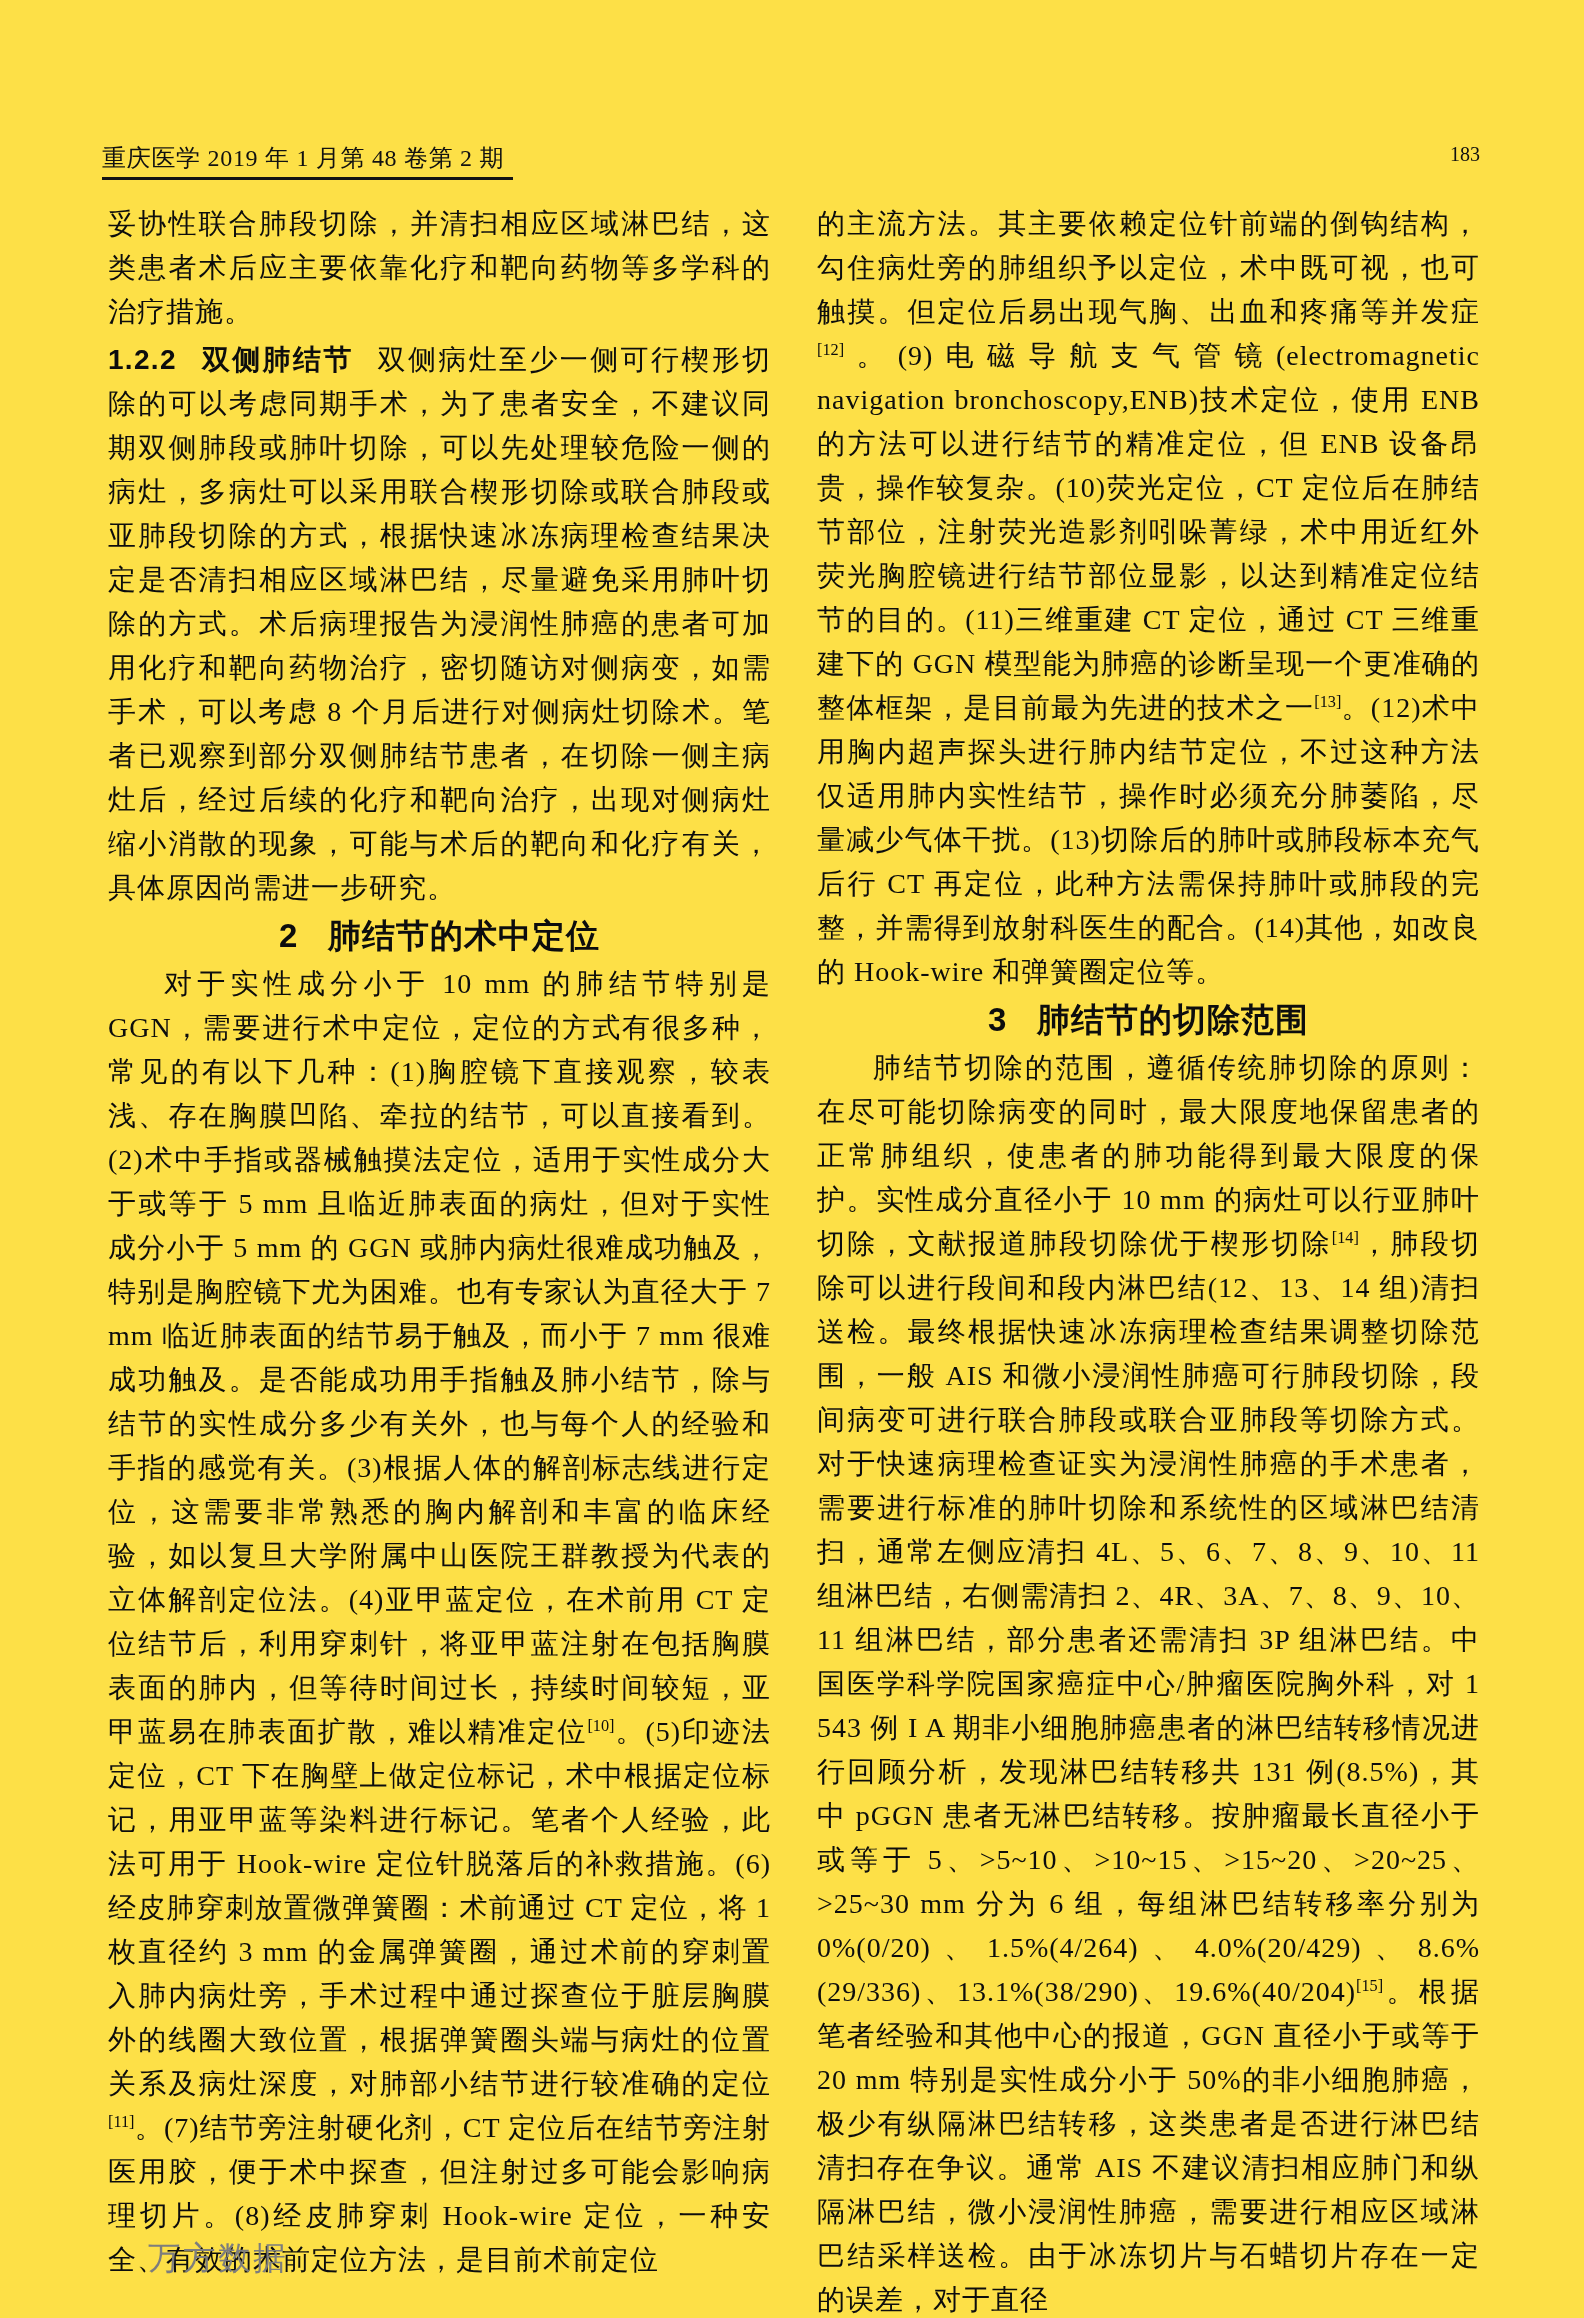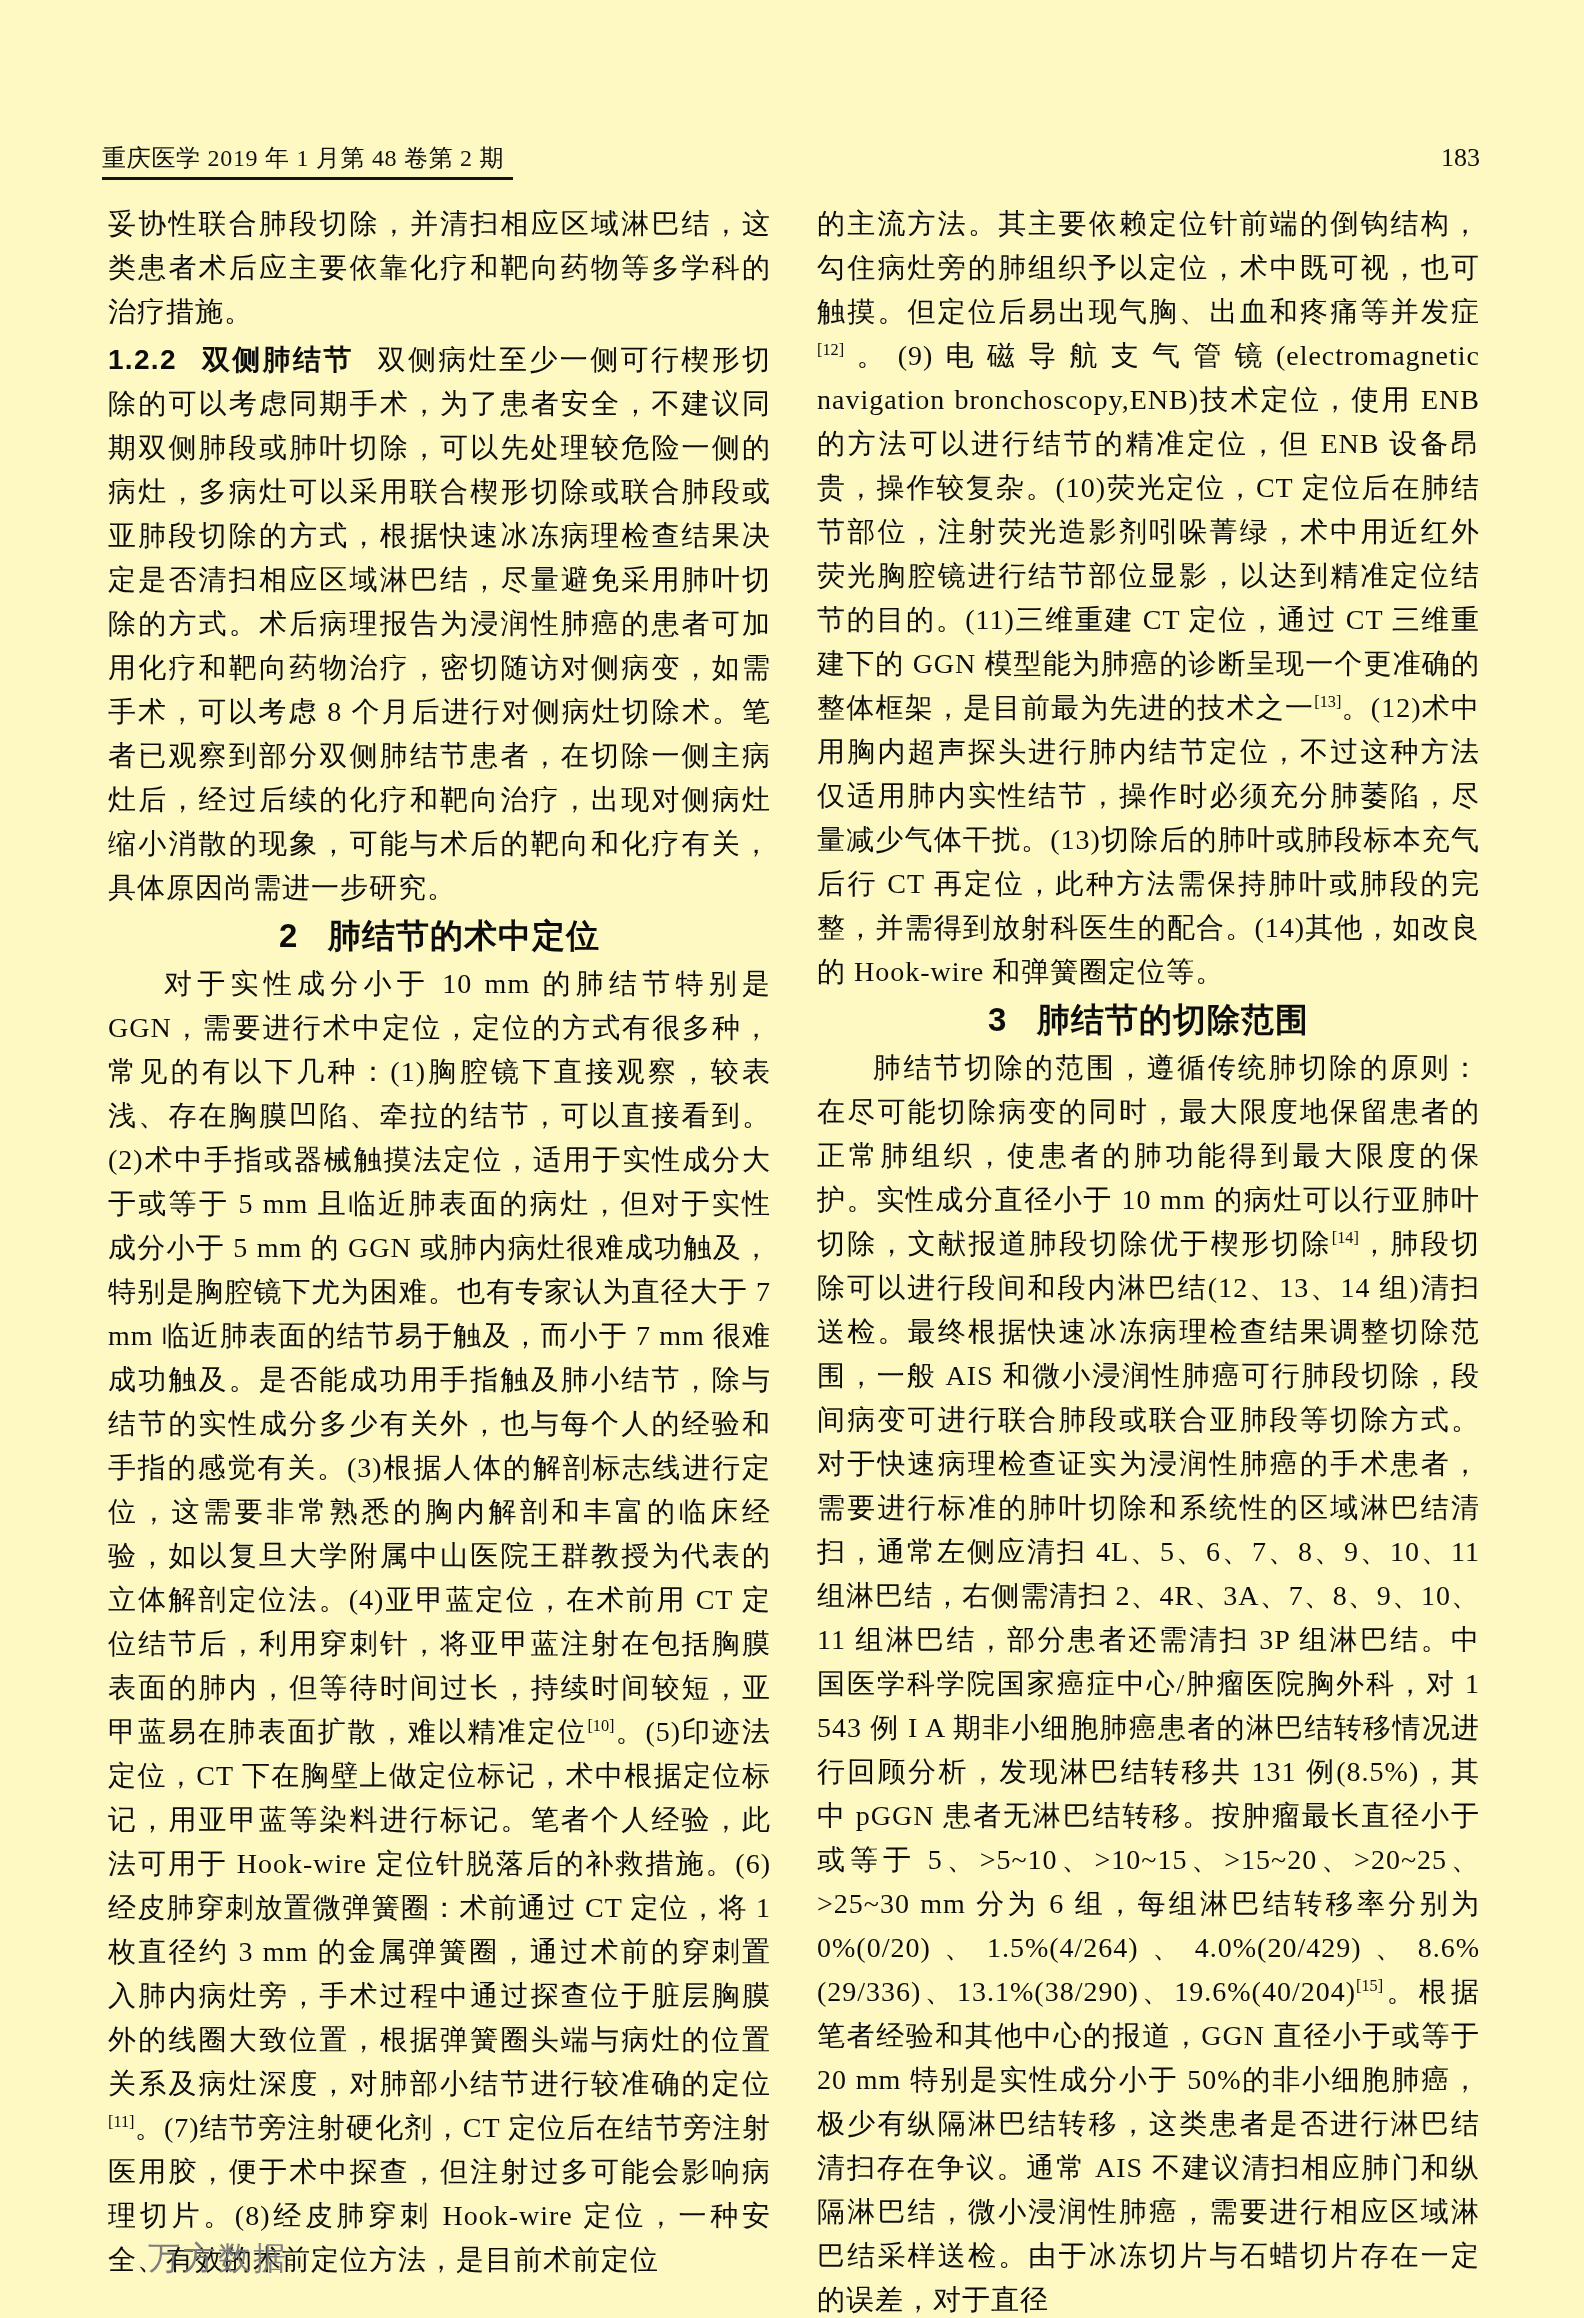--- a/index.html
+++ b/index.html
@@ -4,41 +4,41 @@
 <style>
   html, body {
     margin: 0;
     padding: 0;
     background: #ffffff;
   }
   .page {
     position: relative;
     width: 1585px;
     height: 2319px;
-    background: #fef9c3;
+    background: #fde047;
     overflow: hidden;
     font-family: "Liberation Serif", serif;
     color: #141414;
   }
 
   
   .journal-header {
     position: absolute;
     left: 102px;
     top: 142px;
     font-size: 24px;
     letter-spacing: 0.7px;
     white-space: nowrap;
     color: #111111;
   }
   .page-number {
     position: absolute;
     right: 105px;
     top: 143px;
-    font-size: 26px;
+    font-size: 20px;
     color: #111111;
   }
   .header-rule {
     position: absolute;
     left: 102px;
     top: 177px;
     width: 411px;
     height: 2.6px;
     background: #141414;
   }

